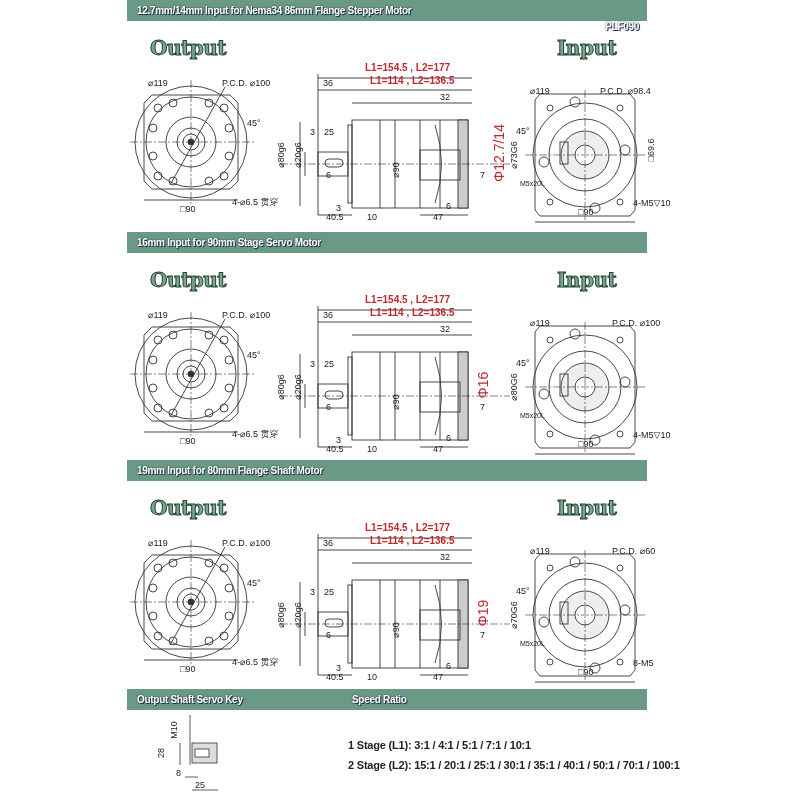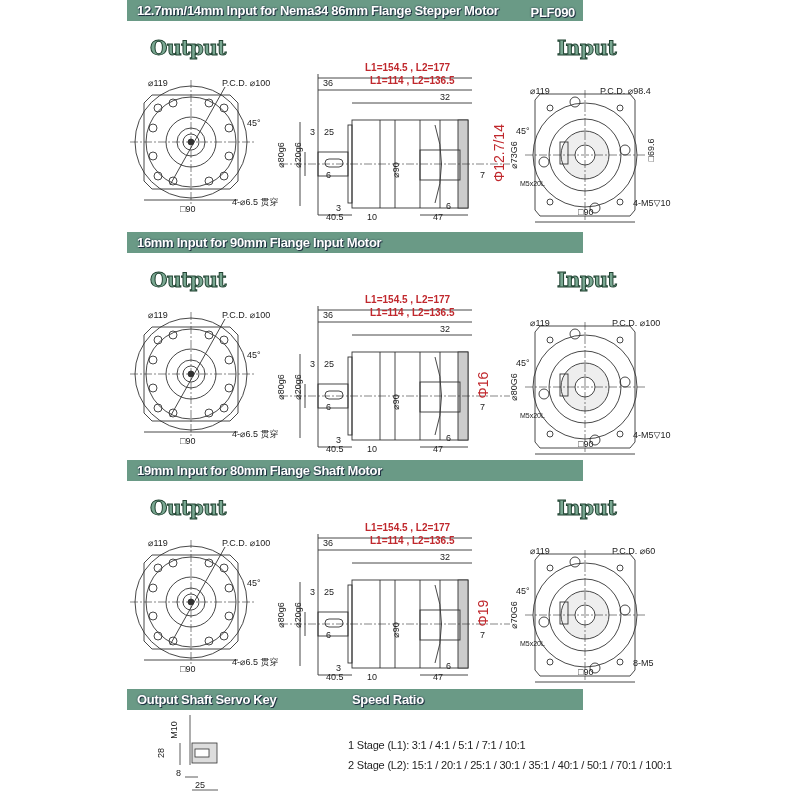--- a/index.html
+++ b/index.html
@@ -1,26 +1,26 @@
 <!DOCTYPE html>
 <html><head>
 <meta charset="utf-8">
 <style>
   html, body { margin:0; padding:0; background:#fff; }
   body { width:800px; height:800px; position:relative; overflow:hidden; font-family:"Liberation Sans", sans-serif; }
-  .band { position:absolute; left:127px; width:456px; height:21px; background:#6a9a86; color:#fff; font-family:"Liberation Sans", sans-serif; font-weight:bold; font-size:13px; line-height:21px; padding-left:10px; box-sizing:border-box; text-shadow:0 0 2px #234, 1px 1px 0 #234; letter-spacing:-0.3px; }
-  .band .model { position:absolute; right:8px; top:2px; }
+  .band { position:absolute; left:127px; width:520px; height:21px; background:#6a9a86; color:#fff; font-family:"Liberation Sans", sans-serif; font-weight:bold; font-size:10px; line-height:21px; padding-left:10px; box-sizing:border-box; text-shadow:0 0 2px #234, 1px 1px 0 #234; letter-spacing:-0.3px; }
+  .band .model { position:absolute; right:8px; top:16px; }
   .band .sub { position:absolute; left:225px; top:0;text-align:right; }
   .title-out, .title-in { position:absolute; font-family:"DejaVu Serif", serif; font-weight:bold; font-size:20px; color:#7aa892; -webkit-text-stroke:1px #243; letter-spacing:-0.5px; }
   .section { position:absolute; left:0; width:800px; }
   .lbl { position:absolute; font-size:9px; color:#222; white-space:nowrap; font-family:"Liberation Sans", sans-serif; }
   .red { color:#c0282d; font-weight:bold; font-size:10px; }
   .redbig { color:#c0282d; font-size:14px; }
   svg { position:absolute; }
-  .ratio { position:absolute; left:348px; font-size:11px; font-weight:normal; color:#222; font-family:"Liberation Sans", sans-serif; letter-spacing:-0.2px; }
+  .ratio { position:absolute; left:348px; font-size:11px; font-weight:bold; color:#222; font-family:"Liberation Sans", sans-serif; letter-spacing:-0.2px; }
 </style>
 </head>
 <body>
 
 <div id="sections">
     <div class="section" style="top: 0px;">
     <div class="band" style="top:0">
       <span>12.7mm/14mm Input for Nema34 86mm Flange Stepper Motor</span>
       <span class="model">PLF090</span>
     </div>
@@ -130,21 +130,21 @@
     <div class="lbl" style="left:530px;top:86px">⌀119</div>
     <div class="lbl" style="left:600px;top:86px">P.C.D. ⌀98.4</div>
     <div class="lbl" style="left:516px;top:126px">45°</div>
     <div class="lbl" style="left:520px;top:180px;font-size:7px">M5x20L</div>
     <div class="lbl" style="left:633px;top:198px">4-M5▽10</div>
     <div class="lbl" style="left:578px;top:207px">□90</div>
     <div class="lbl" style="left:640px;top:145px;transform:rotate(-90deg)">□69.6</div>
   </div>
     <div class="section" style="top: 232px;">
     <div class="band" style="top:0">
-      <span>16mm Input for 90mm Flange Input Motor</span>
+      <span>16mm Input for 90mm Stage Servo Motor</span>
       <span class="model"></span>
     </div>
     <div class="title-out" style="left:150px;top:36px">Output</div>
     <div class="title-in" style="left:557px;top:36px">Input</div>
 
     <svg style="left:130px;top:75px" width="140" height="150" viewBox="0 0 140 150">
       <g stroke="#333" fill="none" stroke-width="0.9">
         <path d="M14 28 L22 20 L100 20 L108 28 L108 106 L100 114 L22 114 L14 106 Z"></path>
         <circle cx="61" cy="67" r="56" stroke-dasharray="0"></circle>
         <circle cx="61" cy="67" r="45"></circle>

